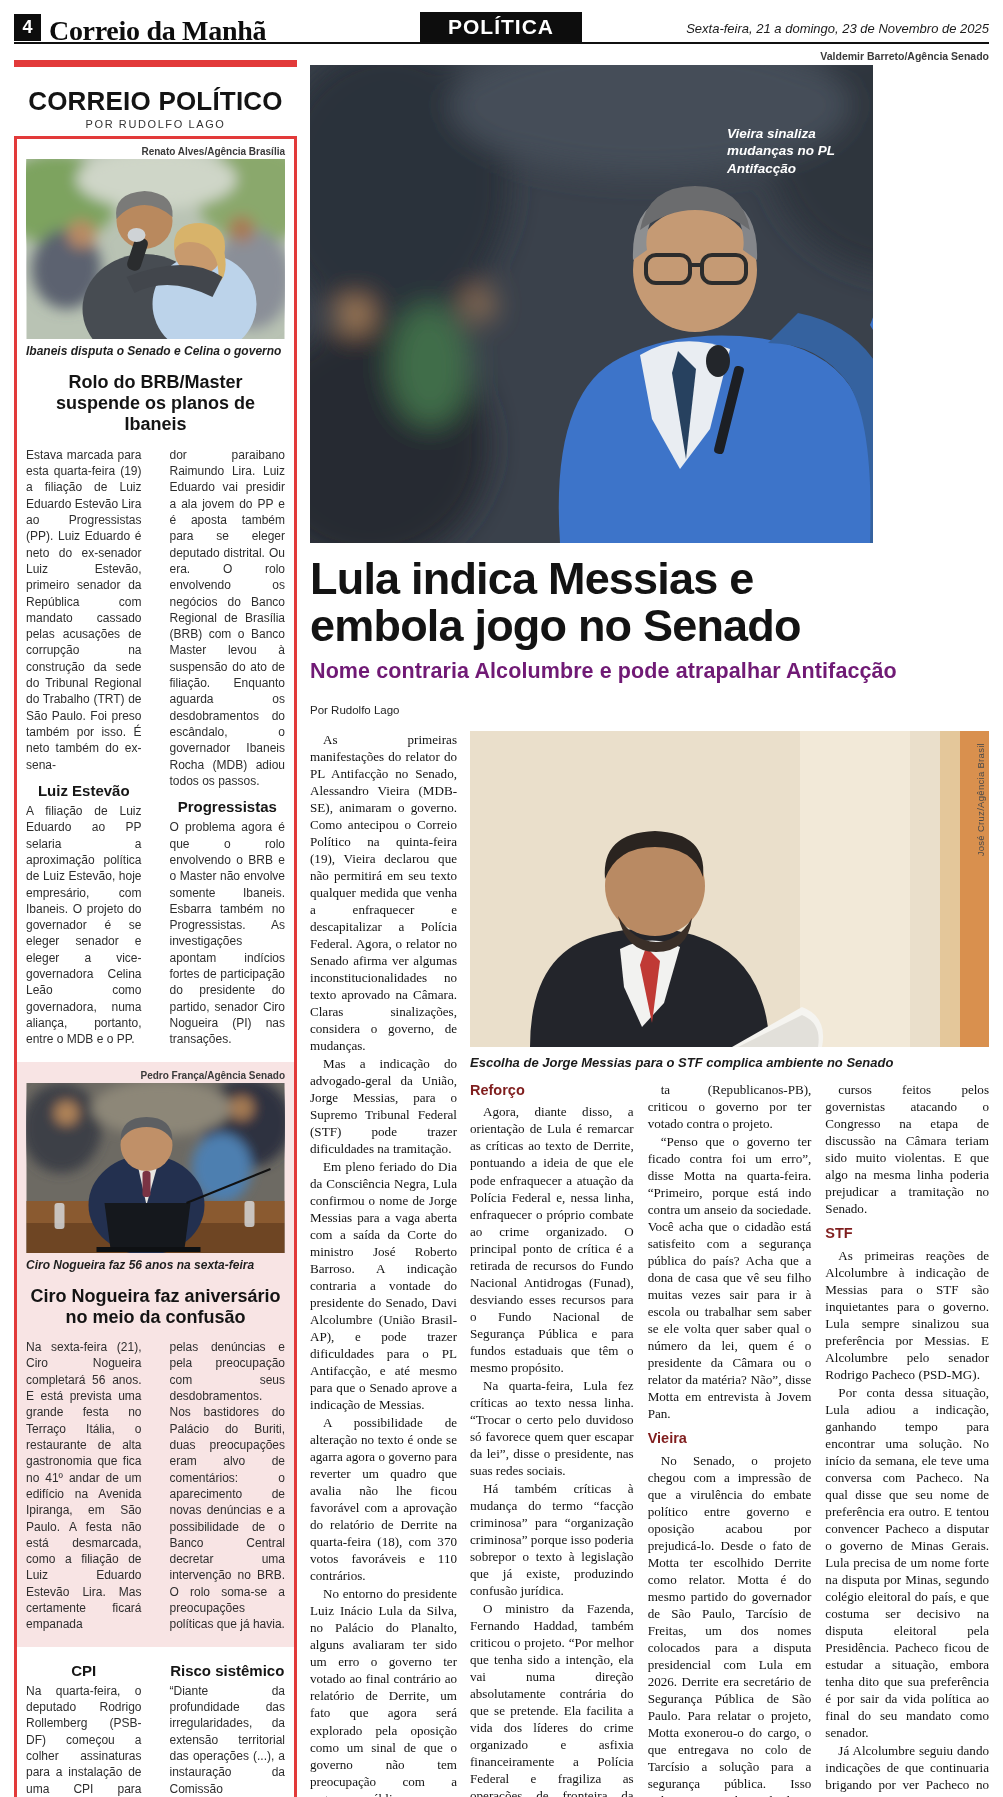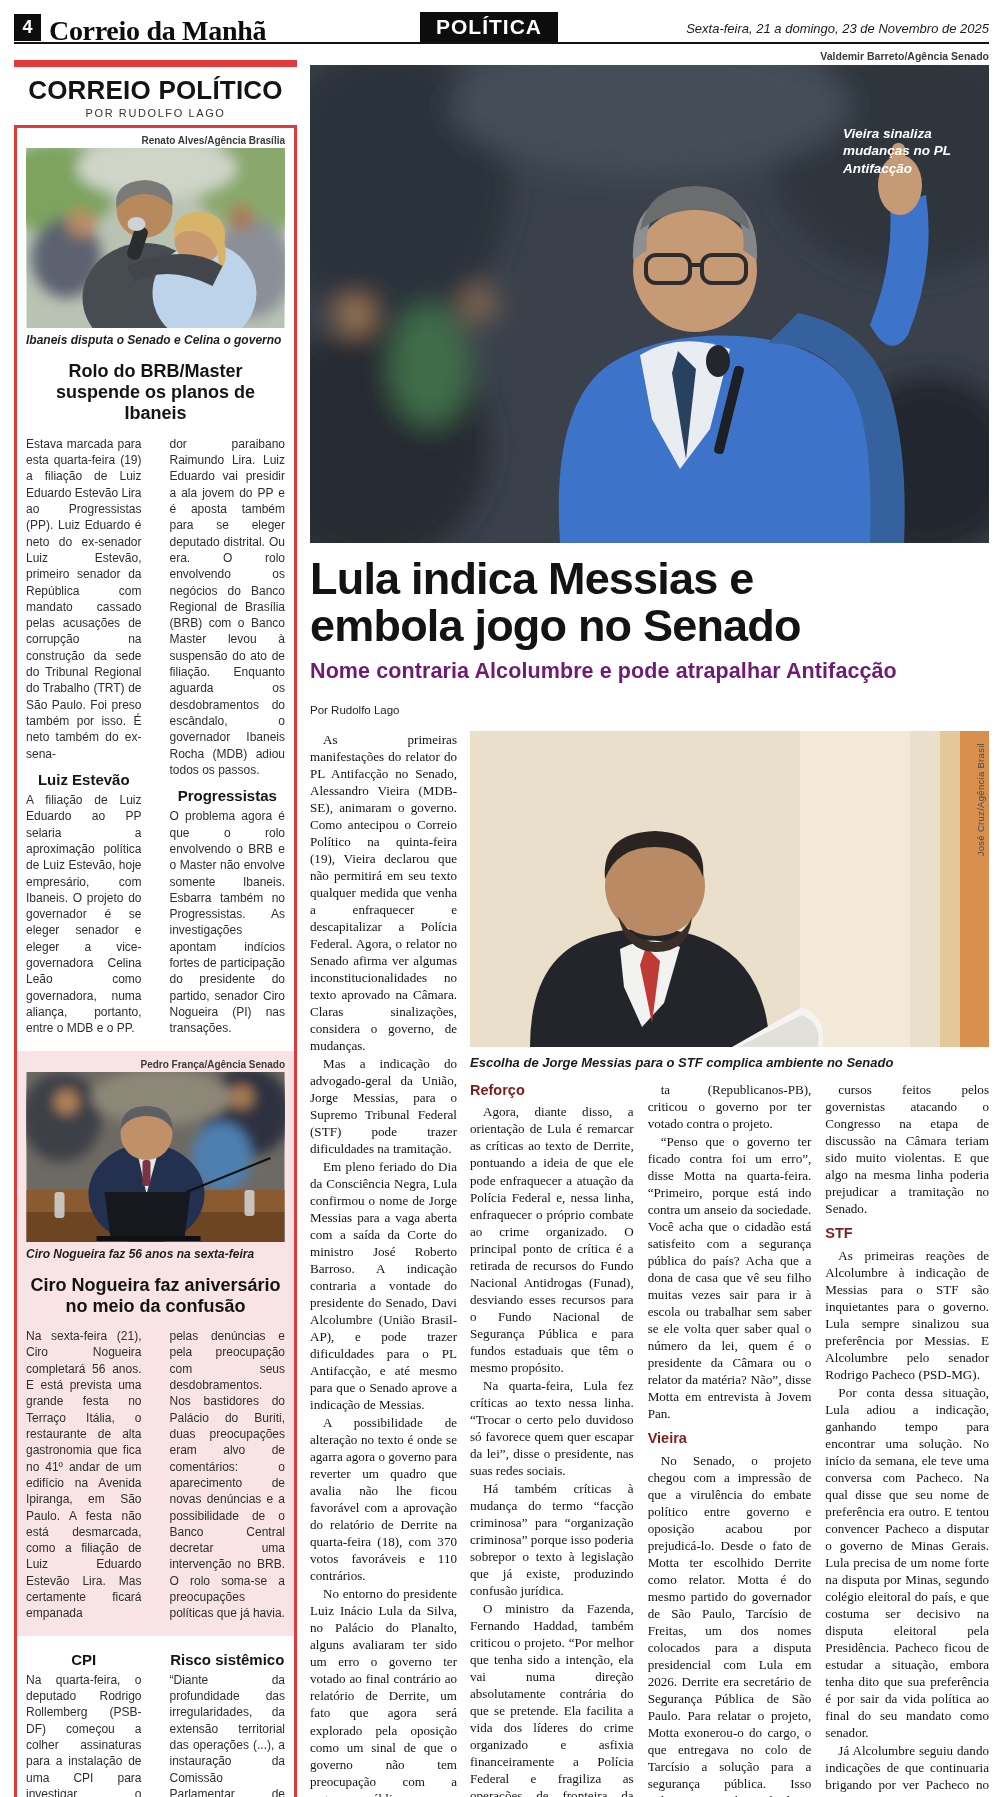--- a/index.html
+++ b/index.html
@@ -5,46 +5,46 @@
   * { margin:0; padding:0; box-sizing:border-box; }
   html,body { background:#ffffff; }
   body { width:1003px; height:1797px; font-family:"Liberation Sans",sans-serif; color:#222; }
   .page { position:relative; width:1003px; height:1797px; overflow:hidden; background:#fff; }
 
   
   .pagenum { position:absolute; left:14px; top:14px; width:27px; height:27px; background:#0d0d0d; color:#fff;
              font-weight:bold; font-size:18px; display:flex; align-items:center; justify-content:center; }
   .masthead { position:absolute; left:49px; top:15px; font-family:"Liberation Serif",serif; font-weight:bold;
               font-size:28px; color:#0d0d0d; letter-spacing:-0.3px; }
-  .section-tag { position:absolute; left:420px; top:12px; width:138px; background:#0d0d0d; color:#fff;
+  .section-tag { position:absolute; left:420px; top:12px; width:162px; background:#0d0d0d; color:#fff;
                  font-weight:bold; font-size:21px; letter-spacing:1px; text-align:center; padding:3px 0 4px; }
   .topdate { position:absolute; right:14px; top:21px; font-size:13px; color:#1c1c1c;font-style:italic; }
   .header-rule { position:absolute; top:42px; left:14px; width:975px; border-top:2px solid #101010; }
 
   
   .cp { position:absolute; left:14px; top:60px; width:283px; }
   .cp-topbar { height:7px; background:#e23a3a; }
-  .cp-title { text-align:center; font-size:26px; font-weight:800; color:#141414; letter-spacing:0.2px; margin-top:8px; }
+  .cp-title { text-align:center; font-size:26px; font-weight:800; color:#141414; letter-spacing:0.2px; margin-top:19px; }
   .cp-byline { text-align:center; font-size:11px; letter-spacing:1.6px; color:#333; margin-top:1px; }
   .cp-box { border:3px solid #e23a3a; margin-top:6px; padding:7px 9px 9px; background:#fff; }
   .credit { text-align:right; font-size:10px; font-weight:bold; color:#3a3a3a; margin-bottom:2px; }
   .cp-photo { width:100%; display:block; }
   .cp-caption { font-size:12px; font-style:italic; font-weight:bold; color:#1f1f1f; margin-top:5px; }
   .cp-headline { text-align:center; font-size:18px; font-weight:800; line-height:1.18; color:#141414; margin:14px 2px 11px; }
   .twocol { display:flex; gap:28px; }
   .twocol > div { flex:1; min-width:0; }
   .cp p.t { font-size:12px; line-height:1.36; text-align:justify; color:#2e2e2e; margin-bottom:2px; }
   .cp .subhead { text-align:center; font-weight:800; font-size:15px; color:#161616; margin:9px 0 4px; }
   .pink { background:#f8e4e4; margin:12px -9px 0; padding:8px 9px 12px; }
   .white3 { margin-top:6px; }
 
   
   .main { position:absolute; left:310px; top:50px; width:679px; }
   .main-credit { text-align:right; font-size:10.5px; font-weight:bold; color:#3a3a3a; }
-  .main-photo { position:relative; width:679px; height:478px; margin-top:3px; overflow:hidden; background:#39404a; }
+  .main-photo { position:relative; width:563px; height:478px; margin-top:3px; overflow:hidden; background:#39404a; }
   .overlay-cap { position:absolute; right:24px; top:60px; width:122px; color:#ffffff; font-weight:bold;
                  font-style:italic; font-size:13.5px; line-height:1.28; }
   .main-headline { margin-top:13px; font-weight:800; font-size:45px; line-height:1.04; letter-spacing:-0.8px; color:#131313; }
   .main-subhead { margin-top:9px; font-size:21.5px; font-weight:700; color:#701a75; letter-spacing:0.1px; }
   .main-byline { margin-top:20px; font-size:11.5px; color:#242424; }
   .article { display:flex; gap:13px; margin-top:15px; }
   .colS { width:147px; flex:none; }
   .serif { font-family:"Liberation Serif",serif; font-size:13.1px; line-height:1.3; text-align:justify; color:#121212; }
   .serif p { text-indent:13px; margin-bottom:1px; }
   .right-area { flex:1; min-width:0; }

